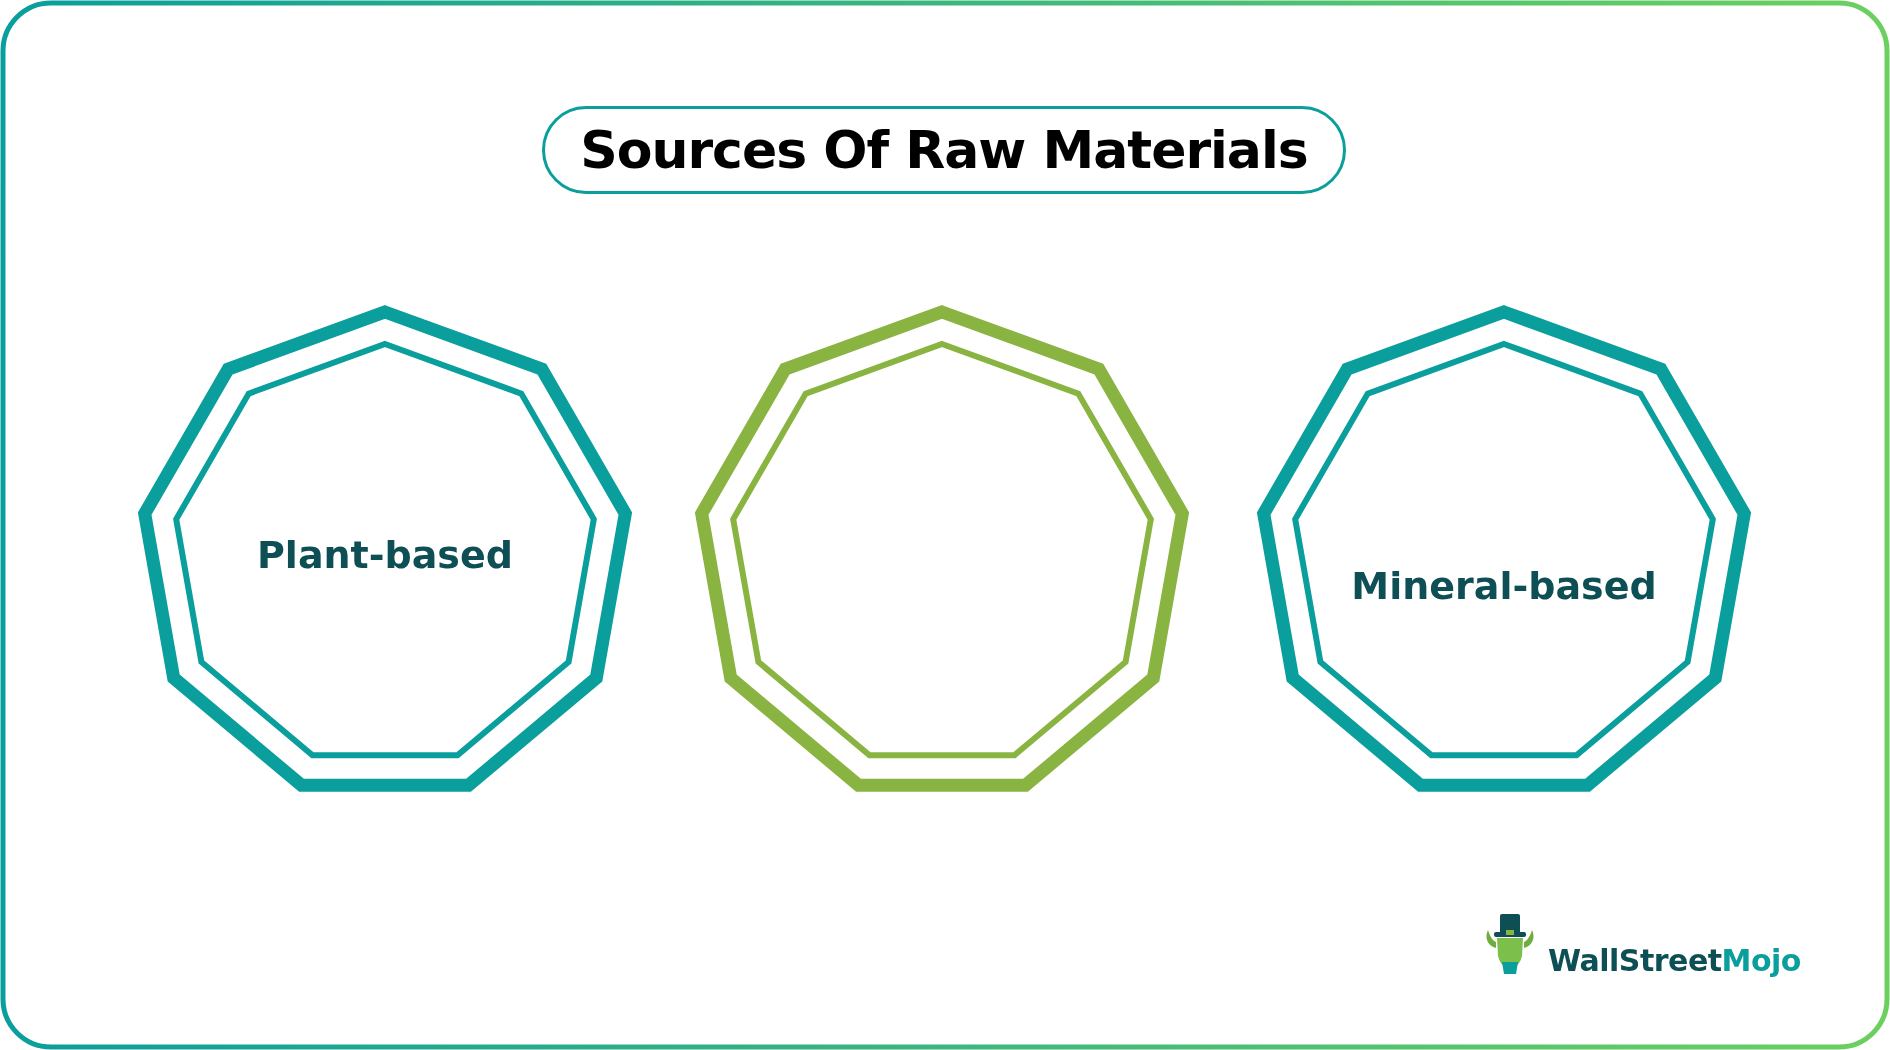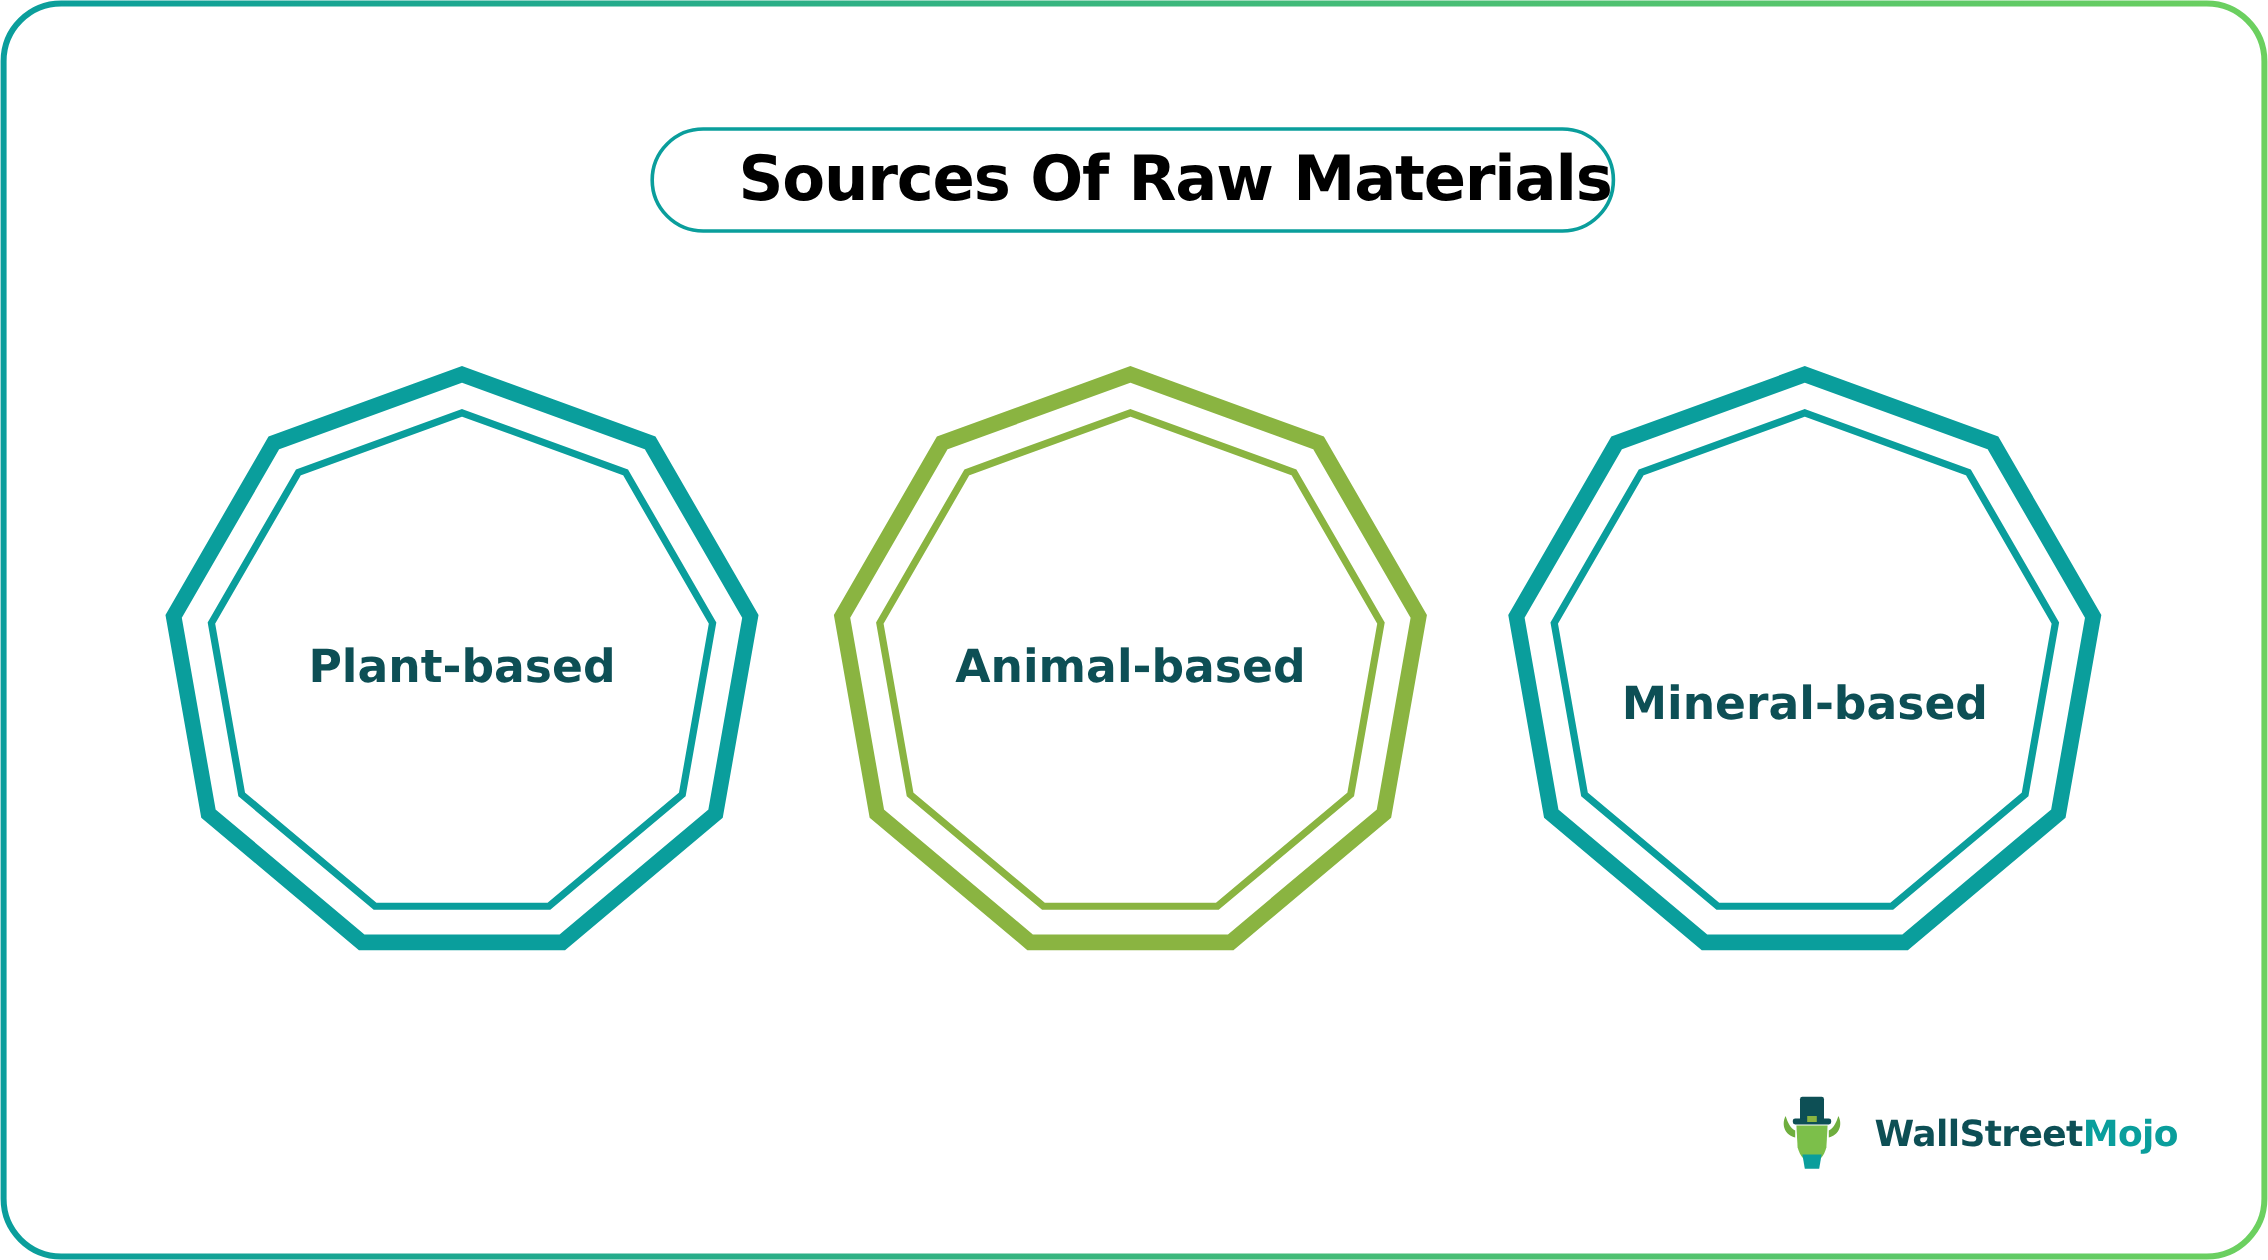--- a/index.html
+++ b/index.html
@@ -1,28 +1,28 @@
 <!DOCTYPE html>
 <html><head>
 <meta charset="utf-8">
 <style>
   html, body { margin: 0; padding: 0; background: #ffffff; }
   body { width: 1890px; height: 1050px; position: relative; overflow: hidden;
          font-family: "DejaVu Sans", "Liberation Sans", sans-serif; }
   .frame { position: absolute; left: 0; top: 0; width: 1890px; height: 1050px; }
   .title-pill { position: absolute; left: 542px; top: 106px; width: 804px; height: 88px;
                 border: 3px solid #0a9e9c; border-radius: 48px; box-sizing: border-box;
-                display: flex; align-items: center; justify-content: flex-end; background: #fff; }
+                display: flex; align-items: center; justify-content: center; background: #fff; }
   .title-text { font-size: 52px; font-weight: bold; color: #000; letter-spacing: -1px; }
   .shapes { position: absolute; left: 0; top: 0; }
   .card { position: absolute; width: 460px; height: 300px; display: flex; flex-direction: column;
           align-items: center; justify-content: center; text-align: center; color: #0d4f55; }
   .card .heading { font-size: 38px; font-weight: bold; line-height: 48px; }
   .card .detail { font-size: 34px; font-weight: bold; line-height: 48px; white-space: pre-line; }
-  .logo { position: absolute; left: 1482px; top: 912px; display: flex; align-items: center; gap: 24px; }
+  .logo { position: absolute; left: 1482px; top: 912px; display: flex; align-items: flex-end; gap: 10px; }
   .logo-text { font-size: 30px; font-weight: bold; color: #0d4f55; letter-spacing: -0.5px; }
   .logo-text .accent { color: #0a9e9c; }
 </style>
 </head>
 <body>
 
 <svg class="frame" width="1890" height="1050" viewBox="0 0 1890 1050">
   <defs>
     <linearGradient id="frameGrad" x1="0" y1="0" x2="1" y2="0">
       <stop offset="0" stop-color="#0a9e9c"></stop>
@@ -48,21 +48,20 @@
   <g id="n2">
       <polygon points="1504.0,312.0 1660.8,369.1 1744.3,513.6 1715.3,678.0 1587.5,785.3 1420.5,785.3 1292.7,678.0 1263.7,513.6 1347.2,369.1" fill="none" stroke="#0a9e9c" stroke-width="13" stroke-linejoin="miter"></polygon>
       <polygon points="1504.0,344.0 1640.3,393.6 1712.8,519.2 1687.6,662.0 1576.5,755.2 1431.5,755.2 1320.4,662.0 1295.2,519.2 1367.7,393.6" fill="none" stroke="#0a9e9c" stroke-width="6" stroke-linejoin="miter"></polygon>
     </g>
 </svg>
 
 <div class="card" style="left:155px; top:405px;gap:28px;">
   <div class="heading">Plant-based</div>
 </div>
 <div class="card" style="left:712px; top:405px;">
-  <div class="heading">Animal-based</div>
 </div>
 <div class="card" style="left:1274px; top:436px;">
   <div class="heading">Mineral-based</div>
 </div>
 
 <div class="logo">
   <svg width="56" height="66" viewBox="0 0 56 66">
     <path d="M6 18 C2 26 6 34 14 36 L14 30 C10 28 8 24 6 18 Z" fill="#6fae3e"></path>
     <path d="M50 18 C54 26 50 34 42 36 L42 30 C46 28 48 24 50 18 Z" fill="#6fae3e"></path>
     <rect x="18" y="2" width="20" height="20" rx="2" fill="#0d4f55"></rect>

